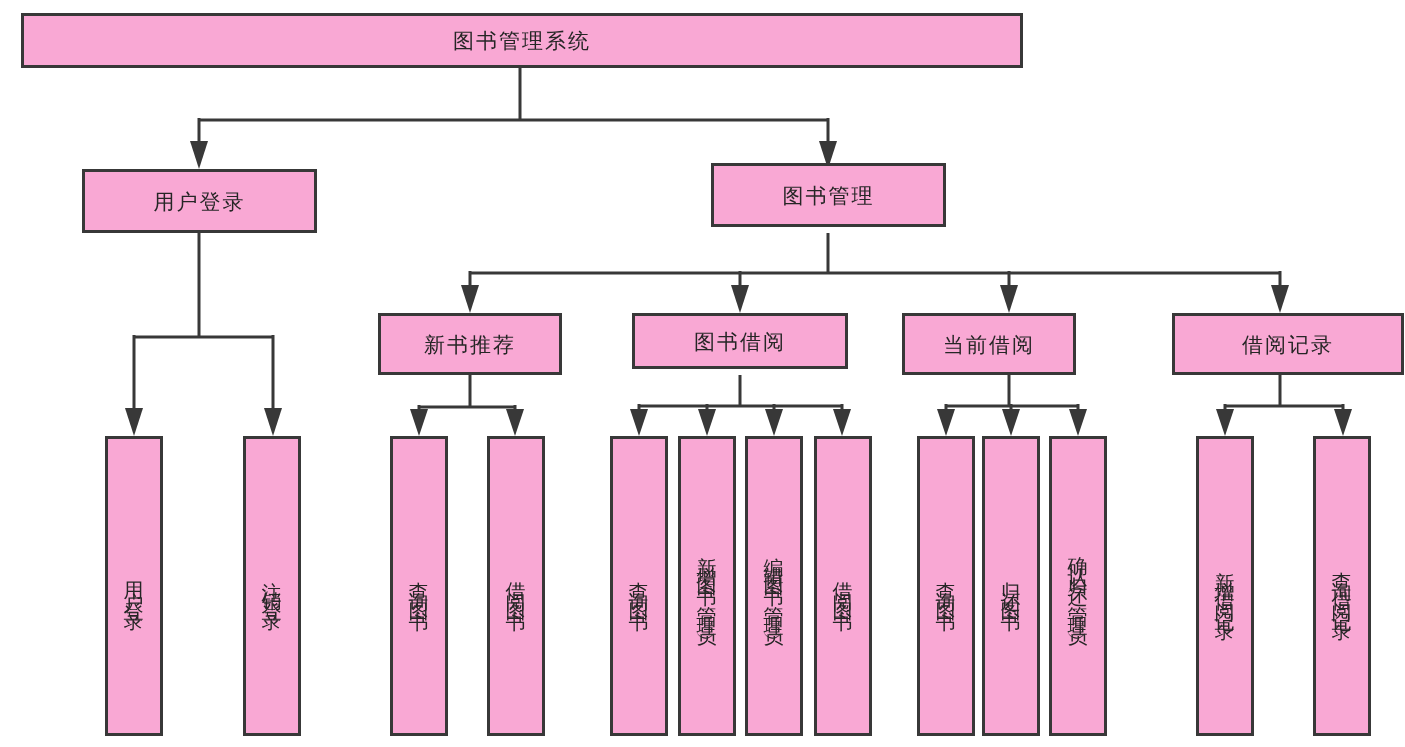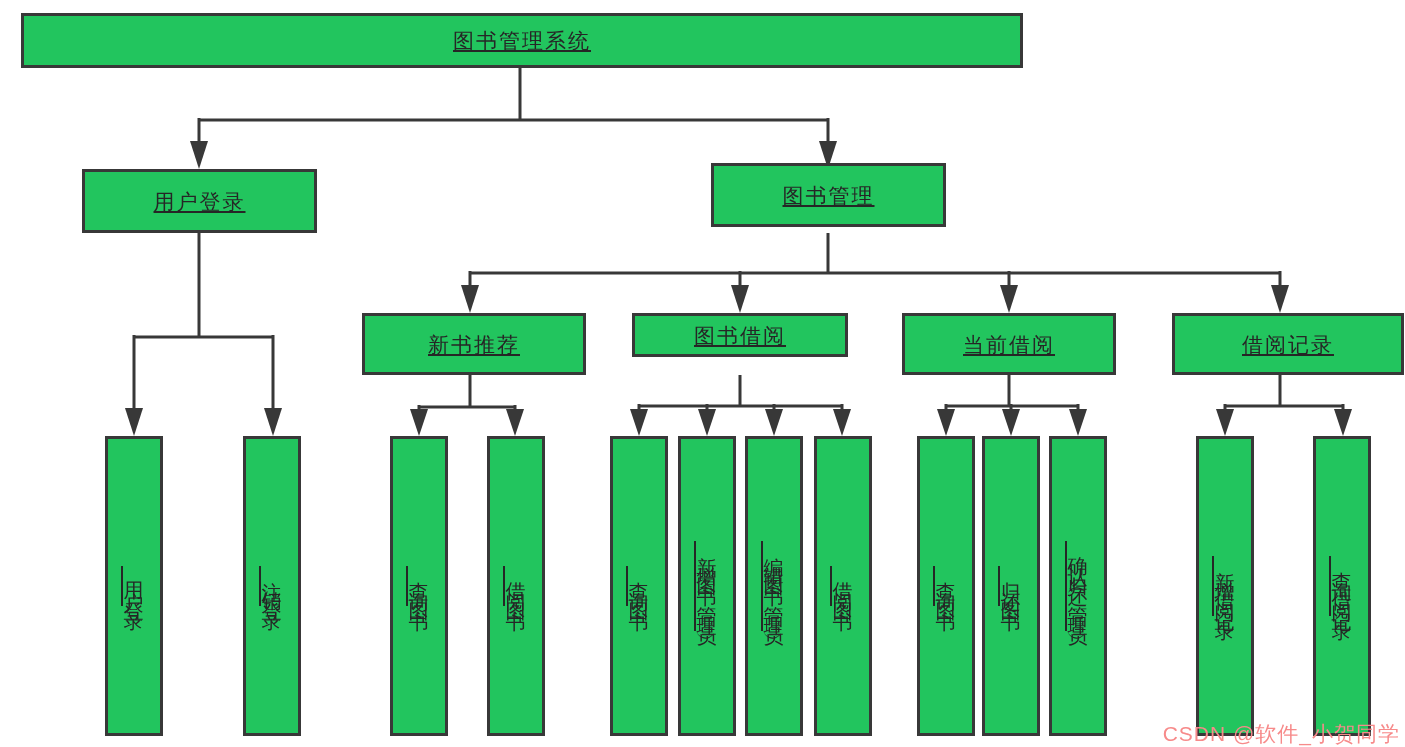--- a/index.html
+++ b/index.html
@@ -3,27 +3,26 @@
 <meta charset="utf-8">
 <style>
   html,body{margin:0;padding:0;background:#fff;}
   .stage{
     position:relative;width:1405px;height:747px;overflow:hidden;
     background:var(--background,#fff);
     font-family:"Liberation Sans",sans-serif;
   }
   svg.connectors{position:absolute;left:0;top:0;display:block;}
   .node{
-    position:absolute;box-sizing:border-box;background:#22c55e;
+    position:absolute;box-sizing:border-box;background:#f9a8d4;
     border:3px solid var(--line,#383838);
     display:flex;align-items:center;justify-content:center;
     color:var(--text,#262626);
     font-size:21px;letter-spacing:2px;line-height:1;
     white-space:nowrap;
-    text-decoration:underline;
   }
   .leaf{
     writing-mode:vertical-rl;text-orientation:mixed;
     font-size:20px;letter-spacing:10px;white-space:normal;
     padding:6px 0;
   }
   .watermark{
     position:absolute;right:5px;bottom:3px;
     color:var(--watermark,#f78a8a);
     font-size:21px;letter-spacing:1px;line-height:1;
@@ -72,37 +71,36 @@
     <polygon fill="#383838" points="1069,409 1087,409 1078,436"></polygon>
     <polygon fill="#383838" points="1216,409 1234,409 1225,436"></polygon>
     <polygon fill="#383838" points="1334,409 1352,409 1343,436"></polygon>
   </svg>
 
   <div class="node" style="left:21px;top:13px;width:1002px;height:55px;">图书管理系统</div>
 
   <div class="node" style="left:82px;top:169px;width:235px;height:64px;">用户登录</div>
   <div class="node" style="left:711px;top:163px;width:235px;height:64px;">图书管理</div>
 
-  <div class="node" style="left:362px;top:313px;width:224px;height:62px;">新书推荐</div>
-  <div class="node" style="left:632px;top:313px;width:216px;height:44px;">图书借阅</div>
-  <div class="node" style="left:902px;top:313px;width:214px;height:62px;">当前借阅</div>
+  <div class="node" style="left:378px;top:313px;width:184px;height:62px;">新书推荐</div>
+  <div class="node" style="left:632px;top:313px;width:216px;height:56px;">图书借阅</div>
+  <div class="node" style="left:902px;top:313px;width:174px;height:62px;">当前借阅</div>
   <div class="node" style="left:1172px;top:313px;width:232px;height:62px;">借阅记录</div>
 
   <div class="node leaf" style="left:105px;top:436px;width:58px;height:300px;">用户登录</div>
   <div class="node leaf" style="left:243px;top:436px;width:58px;height:300px;">注销登录</div>
 
   <div class="node leaf" style="left:390px;top:436px;width:58px;height:300px;">查询图书</div>
   <div class="node leaf" style="left:487px;top:436px;width:58px;height:300px;">借阅图书</div>
 
   <div class="node leaf" style="left:610px;top:436px;width:58px;height:300px;">查询图书</div>
   <div class="node leaf" style="left:678px;top:436px;width:58px;height:300px;">新增图书（管理员）</div>
   <div class="node leaf" style="left:745px;top:436px;width:58px;height:300px;">编辑图书（管理员）</div>
   <div class="node leaf" style="left:814px;top:436px;width:58px;height:300px;">借阅图书</div>
 
   <div class="node leaf" style="left:917px;top:436px;width:58px;height:300px;">查询图书</div>
   <div class="node leaf" style="left:982px;top:436px;width:58px;height:300px;">归还图书</div>
   <div class="node leaf" style="left:1049px;top:436px;width:58px;height:300px;">确认归还（管理员）</div>
 
   <div class="node leaf" style="left:1196px;top:436px;width:58px;height:300px;">新增借阅记录</div>
   <div class="node leaf" style="left:1313px;top:436px;width:58px;height:300px;">查询借阅记录</div>
 
-  <div class="watermark">CSDN @软件_小贺同学</div>
 </div>
 
 </body></html>

